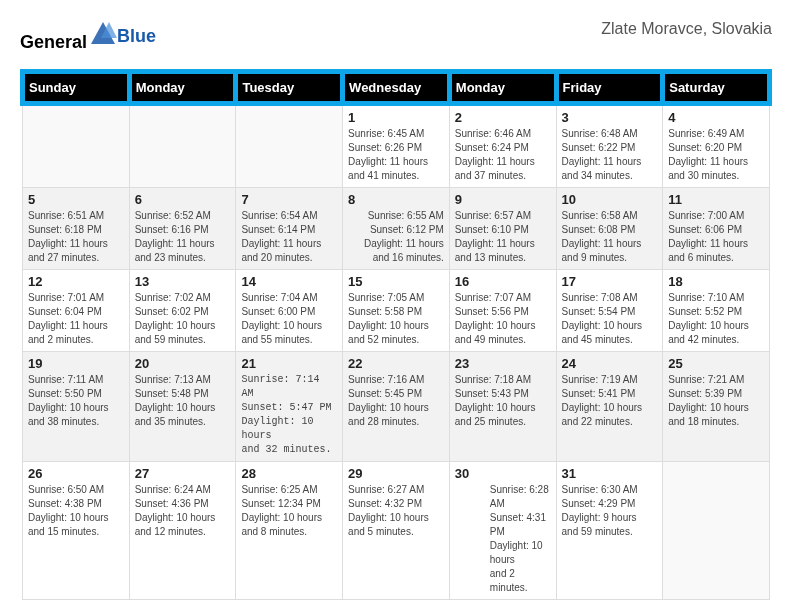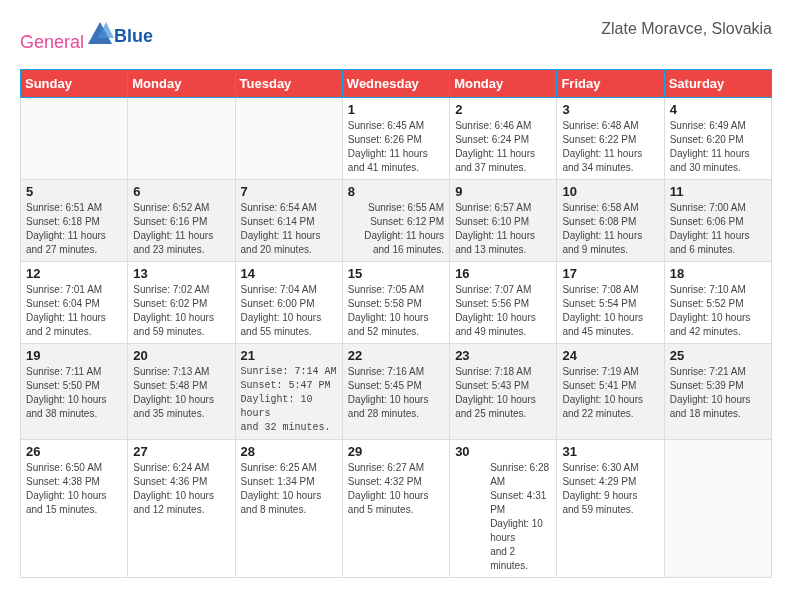--- a/index.html
+++ b/index.html
@@ -15,22 +15,22 @@
       justify-content: space-between;
       align-items: flex-start;
       margin-bottom: 16px;
     }
     .logo {
       display: flex;
       align-items: center;
     }
     .logo-text-general {
       font-size: 18px;
-      font-weight: normal;
-      color: #ec4899;
+      font-weight: bold;
+      color: #000000;
     }
     .logo-text-blue {
       font-size: 18px;
       font-weight: bold;
       color: #1a5aab;
     }
     .logo-icon {
       width: 28px;
       height: 28px;
       margin-left: 2px;
@@ -47,27 +47,27 @@
     .location-title {
       font-size: 16px;
       color: #555;
     }
     .calendar {
       width: 100%;
       border-collapse: collapse;
       border: 1px solid #ccc;
     }
     .calendar th {
-      background: #ef4444;
+      background: #000000;
       color: #fff;
       font-size: 13px;
       font-weight: bold;
       padding: 6px 4px;
       text-align: left;
-      border: 1px solid #0ea5e9;
+      border: 5px solid #0ea5e9;
     }
     .calendar td {
       vertical-align: top;
       border: 1px solid #ddd;
       padding: 4px 5px;
       font-size: 10.5px;
       color: #333;
       width: calc(100% / 7);
       min-height: 80px;
       background: #fff;
@@ -320,21 +320,21 @@
         <td>
           <div class="day-number">27</div>
           <div class="day-info" style="white-space: pre-line;">Sunrise: 6:24 AM
 Sunset: 4:36 PM
 Daylight: 10 hours
 and 12 minutes.</div>
         </td>
         <td>
           <div class="day-number">28</div>
           <div class="day-info" style="white-space: pre-line;">Sunrise: 6:25 AM
-Sunset: 1:34 PM
+Sunset: 12:34 PM
 Daylight: 10 hours
 and 8 minutes.</div>
         </td>
         <td>
           <div class="day-number">29</div>
           <div class="day-info" style="white-space: pre-line;">Sunrise: 6:27 AM
 Sunset: 4:32 PM
 Daylight: 10 hours
 and 5 minutes.</div>
         </td>

